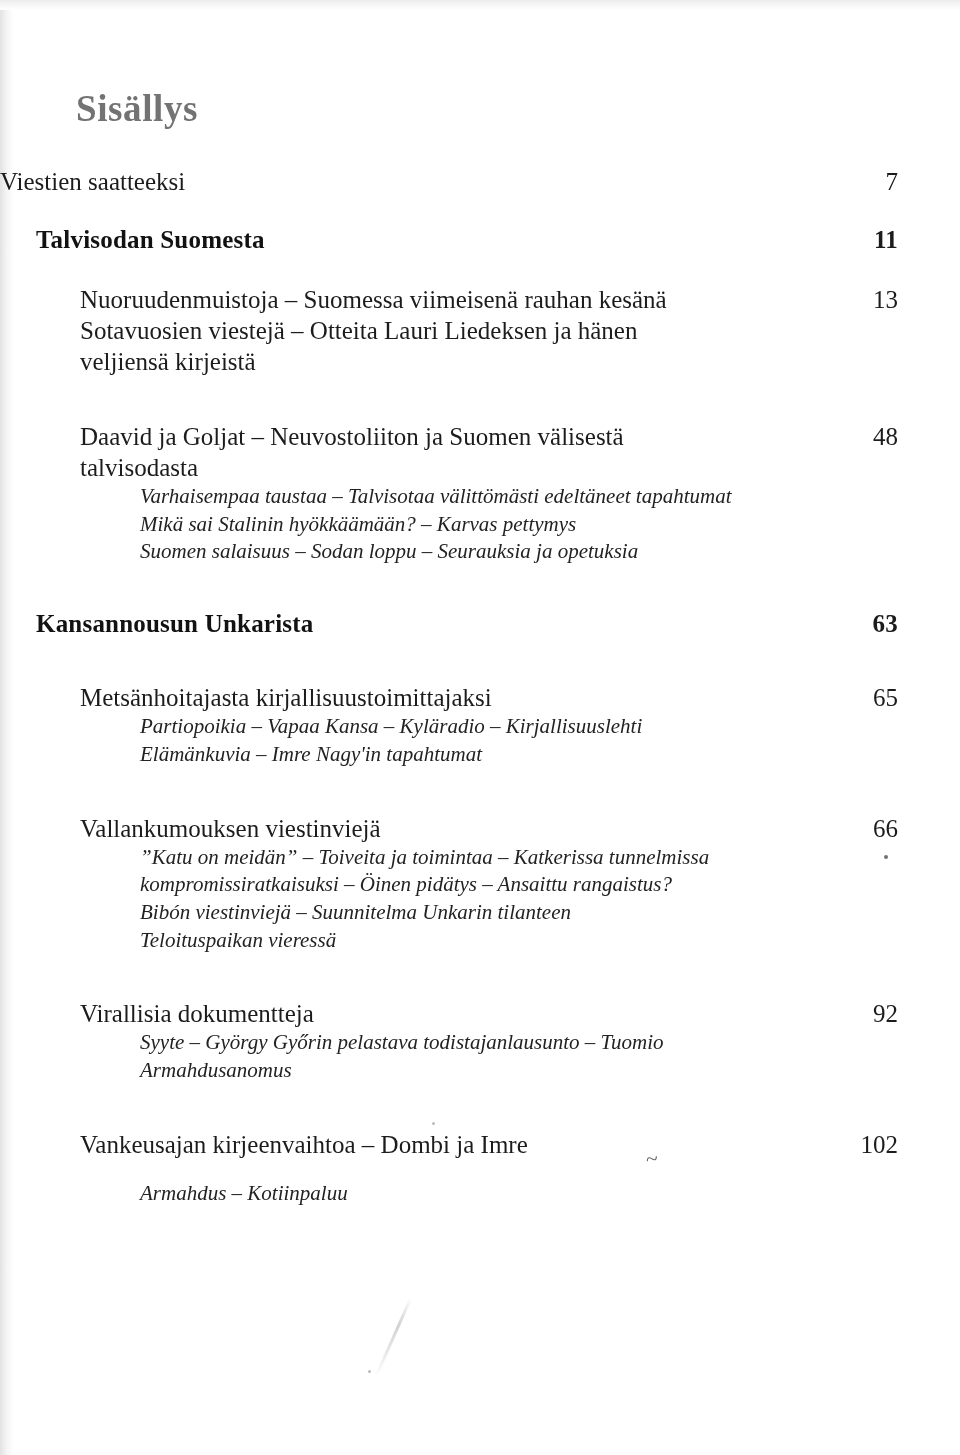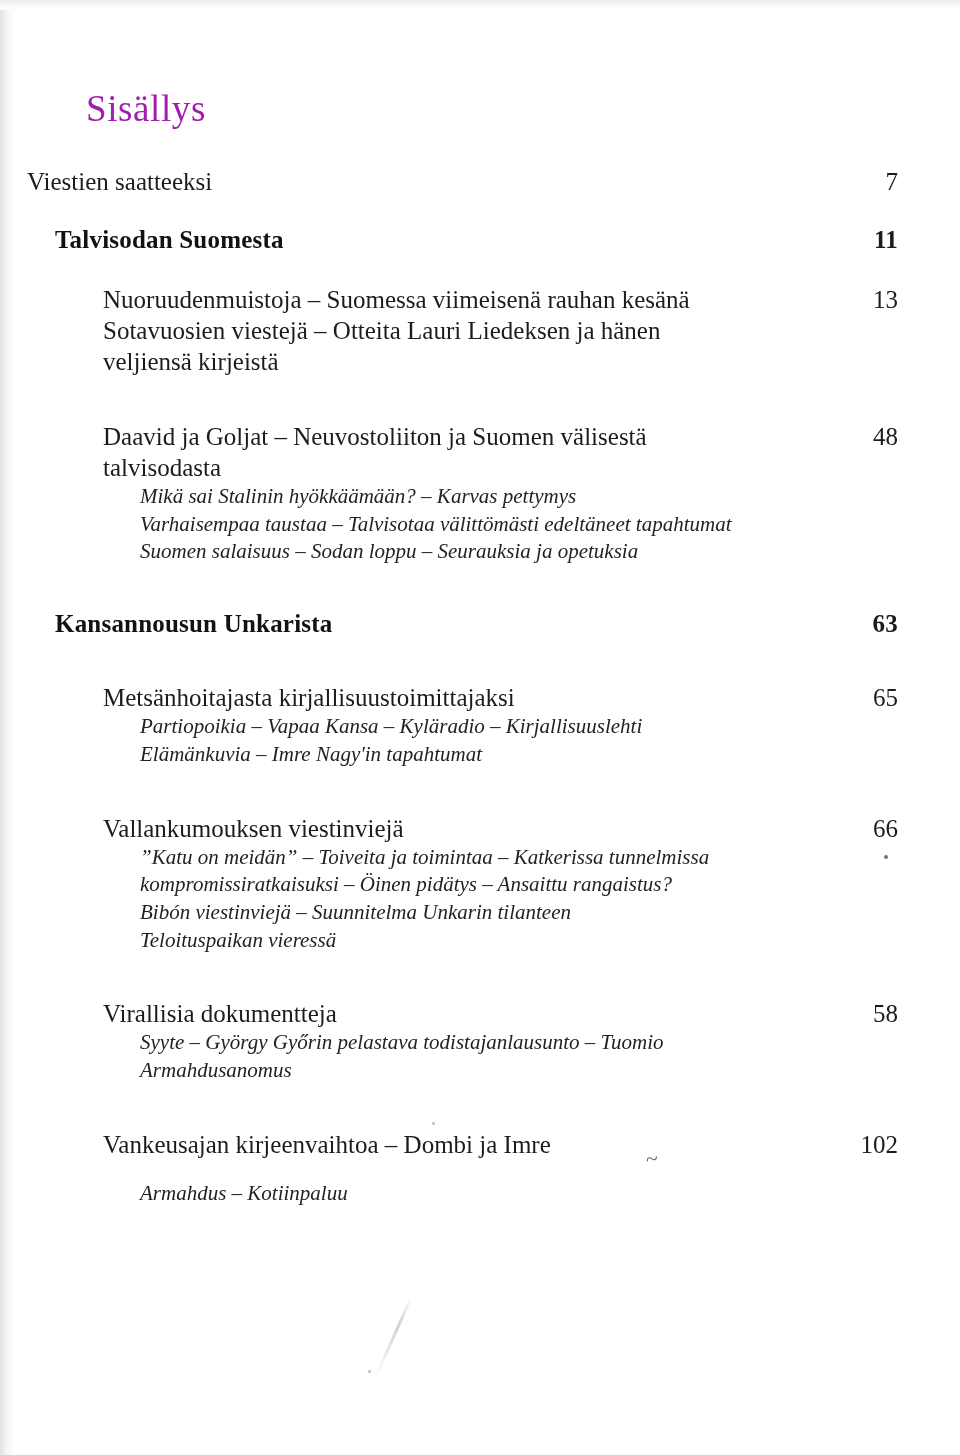--- a/index.html
+++ b/index.html
@@ -30,26 +30,26 @@
   .scan-edge-top {
     position: absolute;
     left: 0; top: 0;
     width: 100%; height: 10px;
     background: linear-gradient(to bottom, #ededed 0%, #ffffff 100%);
     pointer-events: none;
   }
 
   .page-title {
     position: absolute;
-    left: 86px;
+    left: 76px;
     top: 62px;
     font-size: 37px;
-    font-weight: 400;
+    font-weight: 700;
     letter-spacing: 0.6px;
-    color: #a21caf;
+    color: #737373;
   }
 
   .toc {
     position: absolute;
     left: 0;
     top: 168px;
     width: 960px;
   }
 
   .entry {
@@ -65,34 +65,33 @@
   }
 
   .entry-title {
     display: inline-block;
     box-sizing: border-box;
     padding-right: 24px;
   }
 
   
   .lv-part {
-    padding-left: 55px;
+    padding-left: 36px;
     font-size: 25px;
     font-weight: 700;
     letter-spacing: 0.2px;
     color: #121212;
   }
   .lv-plain {
     font-size: 25px;
     font-weight: 400;
     color: #1c1c1c;
-    margin-left: 27px;
   }
   .lv-chapter {
-    padding-left: 103px;
+    padding-left: 80px;
     font-size: 25px;
     font-weight: 400;
     line-height: 1.24;
     color: #1c1c1c;
   }
   .lv-sub {
     padding-left: 140px;
     font-size: 21px;
     font-style: italic;
     line-height: 1.32;
@@ -166,22 +165,22 @@
       <div class="entry">
         <div class="entry-row lv-part"><span class="entry-title">Talvisodan Suomesta</span><span class="page-num bold">11</span></div>
       </div>
       <div class="gap-md"></div>
       <div class="entry">
         <div class="entry-row lv-chapter"><span class="entry-title">Nuoruudenmuistoja – Suomessa viimeisenä rauhan kesänä<br>Sotavuosien viestejä – Otteita Lauri Liedeksen ja hänen<br>veljiensä kirjeistä</span><span class="page-num">13</span></div>
       </div>
       <div class="gap-lg"></div>
       <div class="entry">
         <div class="entry-row lv-chapter"><span class="entry-title">Daavid ja Goljat – Neuvostoliiton ja Suomen välisestä<br>talvisodasta</span><span class="page-num">48</span></div>
+        <div class="entry-row lv-sub">Varhaisempaa taustaa – Talvisotaa välittömästi edeltäneet tapahtumat</div>
         <div class="entry-row lv-sub">Mikä sai Stalinin hyökkäämään? – Karvas pettymys</div>
-        <div class="entry-row lv-sub">Varhaisempaa taustaa – Talvisotaa välittömästi edeltäneet tapahtumat</div>
         <div class="entry-row lv-sub">Suomen salaisuus – Sodan loppu – Seurauksia ja opetuksia</div>
       </div>
       <div class="gap-lg"></div>
       <div class="entry">
         <div class="entry-row lv-part"><span class="entry-title">Kansannousun Unkarista</span><span class="page-num bold">63</span></div>
       </div>
       <div class="gap-lg"></div>
       <div class="entry">
         <div class="entry-row lv-chapter"><span class="entry-title">Metsänhoitajasta kirjallisuustoimittajaksi</span><span class="page-num">65</span></div>
         <div class="entry-row lv-sub">Partiopoikia – Vapaa Kansa – Kyläradio – Kirjallisuuslehti</div>
@@ -190,21 +189,21 @@
       <div class="gap-lg"></div>
       <div class="entry">
         <div class="entry-row lv-chapter"><span class="entry-title">Vallankumouksen viestinviejä</span><span class="page-num">66</span></div>
         <div class="entry-row lv-sub">”Katu on meidän” – Toiveita ja toimintaa – Katkerissa tunnelmissa</div>
         <div class="entry-row lv-sub">kompromissiratkaisuksi – Öinen pidätys – Ansaittu rangaistus?</div>
         <div class="entry-row lv-sub">Bibón viestinviejä – Suunnitelma Unkarin tilanteen</div>
         <div class="entry-row lv-sub">Teloituspaikan vieressä</div>
       </div>
       <div class="gap-lg"></div>
       <div class="entry">
-        <div class="entry-row lv-chapter"><span class="entry-title">Virallisia dokumentteja</span><span class="page-num">58</span></div>
+        <div class="entry-row lv-chapter"><span class="entry-title">Virallisia dokumentteja</span><span class="page-num">92</span></div>
         <div class="entry-row lv-sub">Syyte – György Győrin pelastava todistajanlausunto – Tuomio</div>
         <div class="entry-row lv-sub">Armahdusanomus</div>
       </div>
       <div class="gap-lg"></div>
       <div class="entry">
         <div class="entry-row lv-chapter"><span class="entry-title">Vankeusajan kirjeenvaihtoa – Dombi ja Imre</span><span class="page-num">102</span></div>
       </div>
       <div class="gap-sm"></div>
       <div class="entry">
         <div class="entry-row lv-sub">Armahdus – Kotiinpaluu</div>

